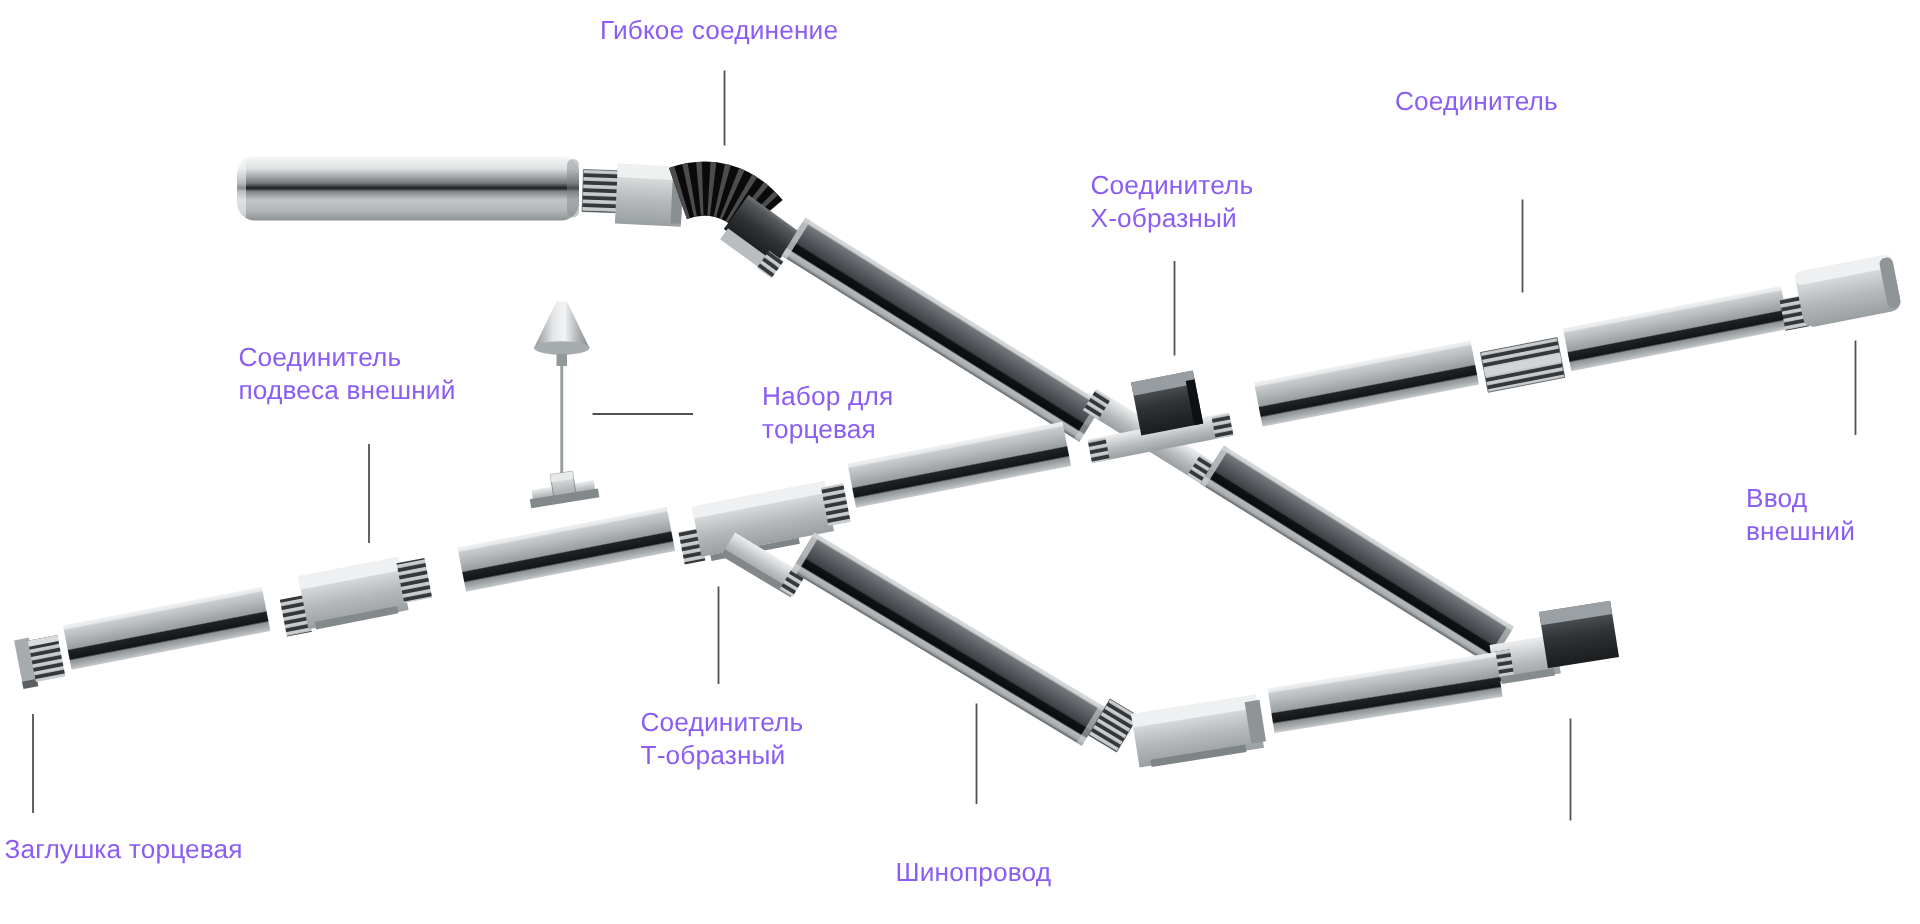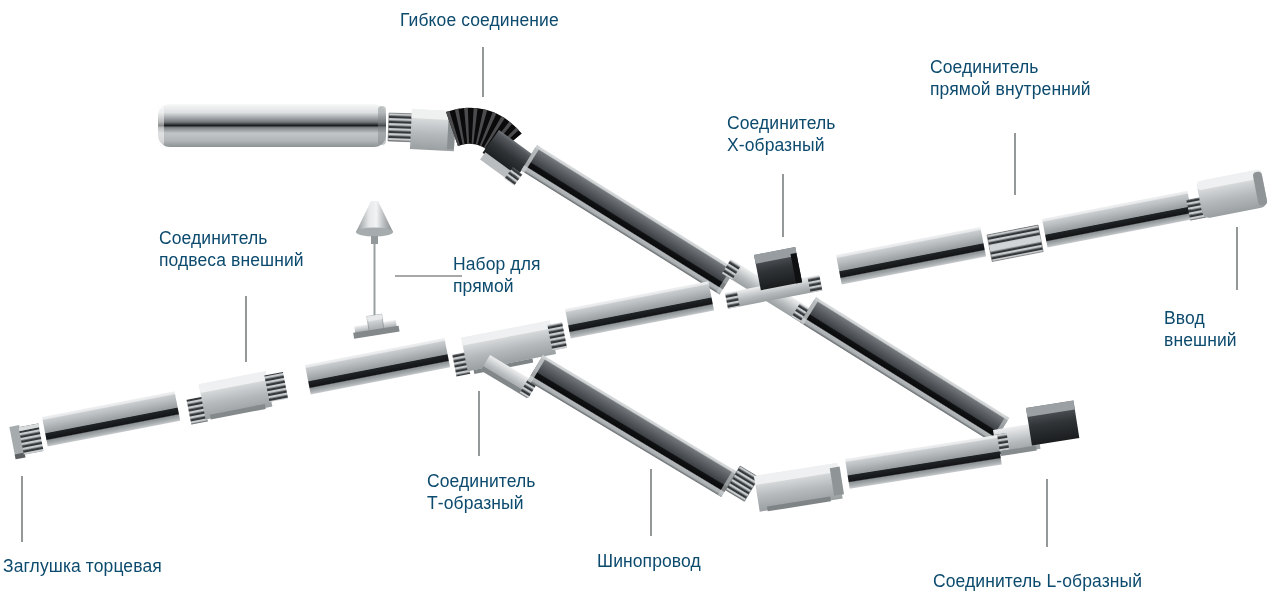--- a/index.html
+++ b/index.html
@@ -1,19 +1,19 @@
 <!DOCTYPE html>
 <html><head>
 <meta charset="utf-8">
 <style>
   html,body{margin:0;padding:0;background:#ffffff;}
   #stage{position:relative;width:1280px;height:616px;background:#ffffff;overflow:hidden;
          font-family:"Liberation Sans",sans-serif;}
   #diagram-svg{position:absolute;left:0;top:0;}
-  .lbl{position:absolute;font-size:17.5px;line-height:22px;color:#0c4a6e;white-space:nowrap;
+  .lbl{position:absolute;font-size:17.5px;line-height:22px;color:#8b5cf6;white-space:nowrap;
        letter-spacing:.1px;}
   .lbl span{display:block;}
 </style>
 </head>
 <body>
 
 <div id="stage">
 
 <svg id="diagram-svg" width="1280" height="616" viewBox="0 0 1280 616">
   <defs>
@@ -232,45 +232,41 @@
     <line x1="22" y1="476" x2="22" y2="542"></line>
     <line x1="1047" y1="479" x2="1047" y2="547"></line>
   </g>
 </svg>
 
 <div class="lbl" style="left:400px;top:9px">
   <span>Гибкое соединение</span>
 </div>
 <div class="lbl" style="left:930px;top:56px">
   <span>Соединитель</span>
-  <span>прямой внутренний</span>
 </div>
 <div class="lbl" style="left:727px;top:112px">
   <span>Соединитель</span>
   <span>Х-образный</span>
 </div>
 <div class="lbl" style="left:159px;top:227px">
   <span>Соединитель</span>
   <span>подвеса внешний</span>
 </div>
-<div class="lbl" style="left:453px;top:253px">
+<div class="lbl" style="left:508px;top:253px">
   <span>Набор для</span>
-  <span>прямой</span>
-</div>
-<div class="lbl" style="left:1164px;top:307px">
+  <span>торцевая</span>
+</div>
+<div class="lbl" style="left:1164px;top:321px">
   <span>Ввод</span>
   <span>внешний</span>
 </div>
 <div class="lbl" style="left:427px;top:470px">
   <span>Соединитель</span>
   <span>Т-образный</span>
 </div>
-<div class="lbl" style="left:597px;top:550px">
+<div class="lbl" style="left:597px;top:570px">
   <span>Шинопровод</span>
 </div>
 <div class="lbl" style="left:3px;top:555px">
   <span>Заглушка торцевая</span>
 </div>
-<div class="lbl" style="left:933px;top:570px">
-  <span>Соединитель L-образный</span>
-</div>
 
 </div>
 
 </body></html>

